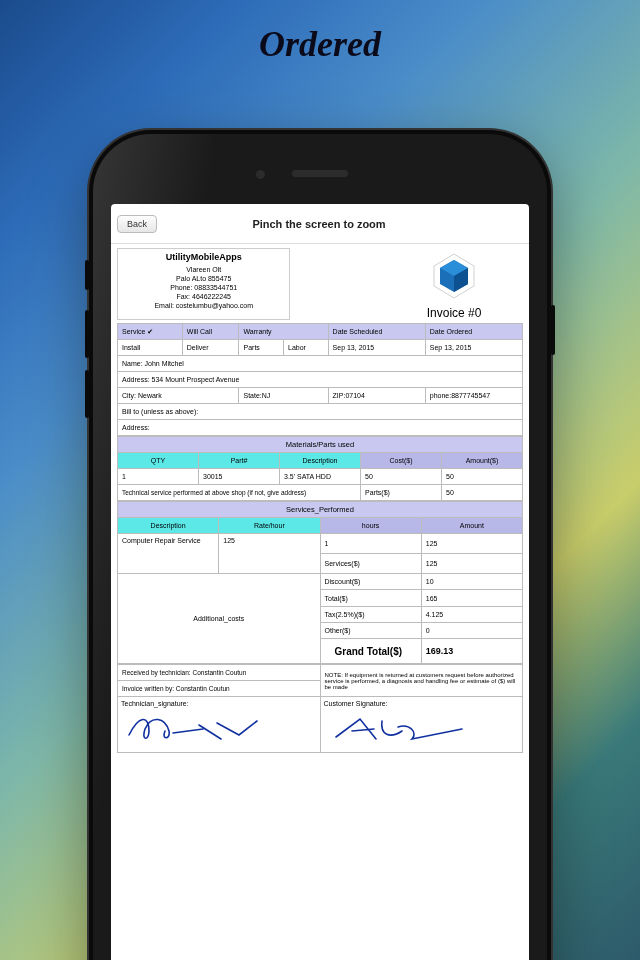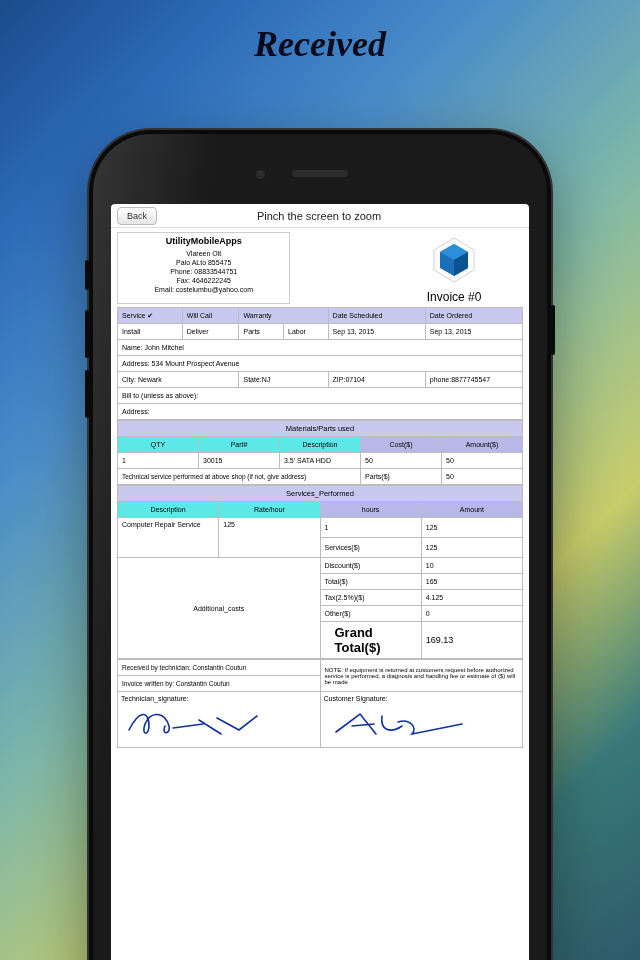--- a/index.html
+++ b/index.html
@@ -75,38 +75,39 @@
   right: 18px;
   bottom: 18px;
   background: #fff;
   border-radius: 4px;
   overflow: hidden;
   font-size: 8px;
 }
 .topbar {
   display: flex;
   align-items: center;
-  height: 24px;
+  height: 40px;
   padding: 0 6px;
   border-bottom: 1px solid #ddd;
 }
 .back-btn {
   background: linear-gradient(#fdfdfd,#e6e6e6);
   border: 1px solid #bbb;
   border-radius: 4px;
   padding: 3px 9px;
   font-size: 9px;
   color: #333;
 }
 .topbar-title {
   flex: 1;
   text-align: center;
   font-size: 11px;
   color: #222;
   margin-right: 42px;
+  font-weight: bold;
 }
 .doc {
   padding: 4px 6px 6px;
 }
 .header-block {
   display: flex;
   gap: 6px;
   margin-bottom: 3px;
 }
 .company {
@@ -147,41 +148,41 @@
   overflow: hidden;
 }
 .hdr { background: #c8c8f0; }
 .hdr-cyan { background: #5de8e8; text-align: center; }
 .hdr-purple { background: #b8b8e8; text-align: center; }
 .section-title {
   background: #c8c8f0;
   text-align: center;
   font-size: 7.5px;
 }
-.gt-label { font-weight: bold; font-size: 13px; height: 24px; padding-left: 14px;}
-.gt-val { font-weight: normal; font-size: 9px; margin-left: 48px; }
+.gt-label { font-weight: bold; font-size: 10px; height: 24px; padding-left: 14px;}
+.gt-val { font-weight: bold; font-size: 9px; margin-left: 48px; }
 .tall { height: 40px; vertical-align: top; }
 .vtall { height: 90px; vertical-align: middle; text-align: center; }
 .footer-row td { font-size: 6.5px; }
 .sig-box { height: 56px; vertical-align: top; padding: 3px; }
 .sig-box svg { display: block; margin-top: 4px; }
 .shine {
   position: absolute;
   top: 0; left: 0;
   width: 120px; height: 100%;
   background: linear-gradient(100deg, rgba(255,255,255,.12), rgba(255,255,255,0) 45%);
   border-radius: 58px 0 0 58px;
   pointer-events: none;
 }
 </style>
 </head>
 <body>
 
 <div class="headline">
-  <div>Received</div>
+  <div>Ordered</div>
 </div>
 
 <div class="phone">
   <div class="side-btn l1"></div>
     <div class="side-btn l2"></div>
     <div class="side-btn l3"></div>
     <div class="side-btn r1"></div>
   <div class="phone-inner">
     <div class="speaker"></div>
     <div class="camera"></div>

